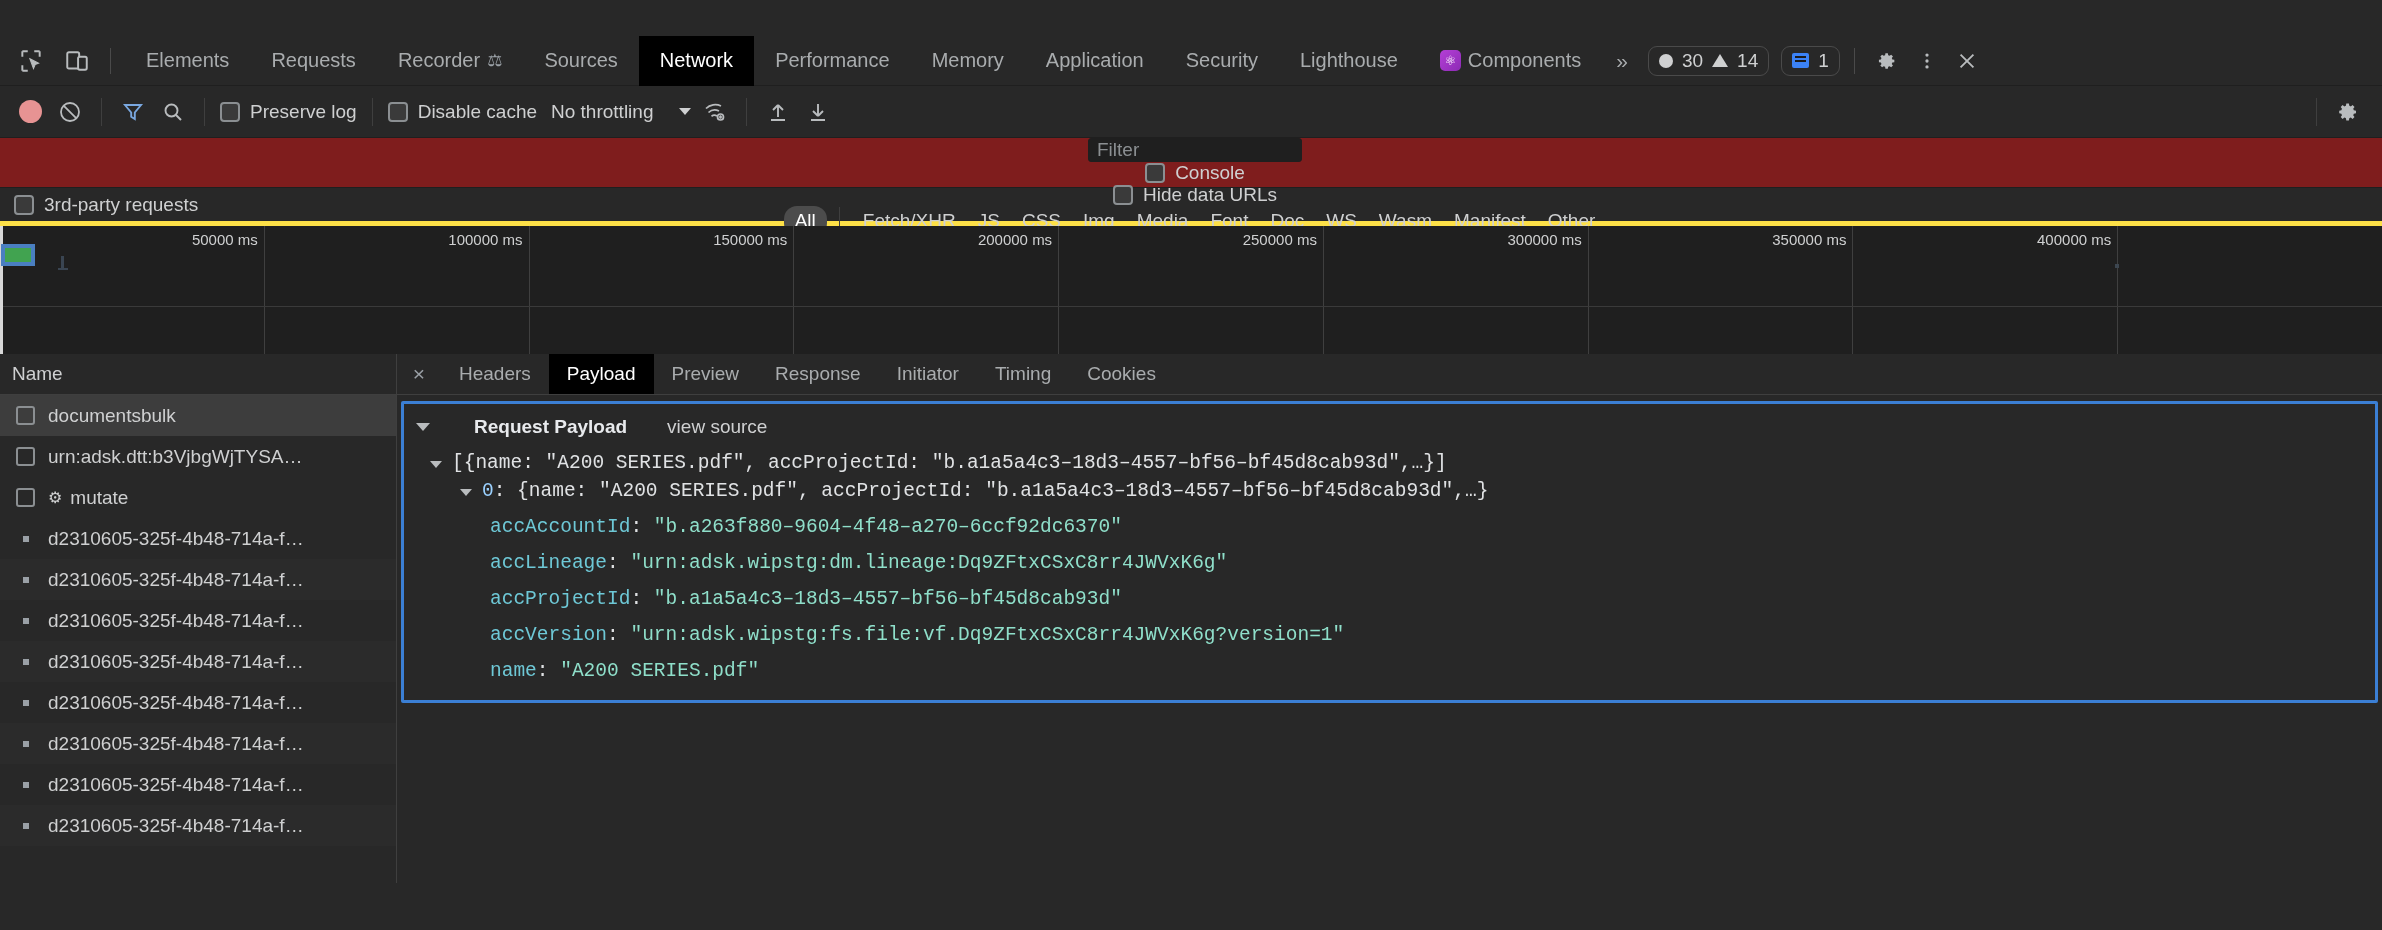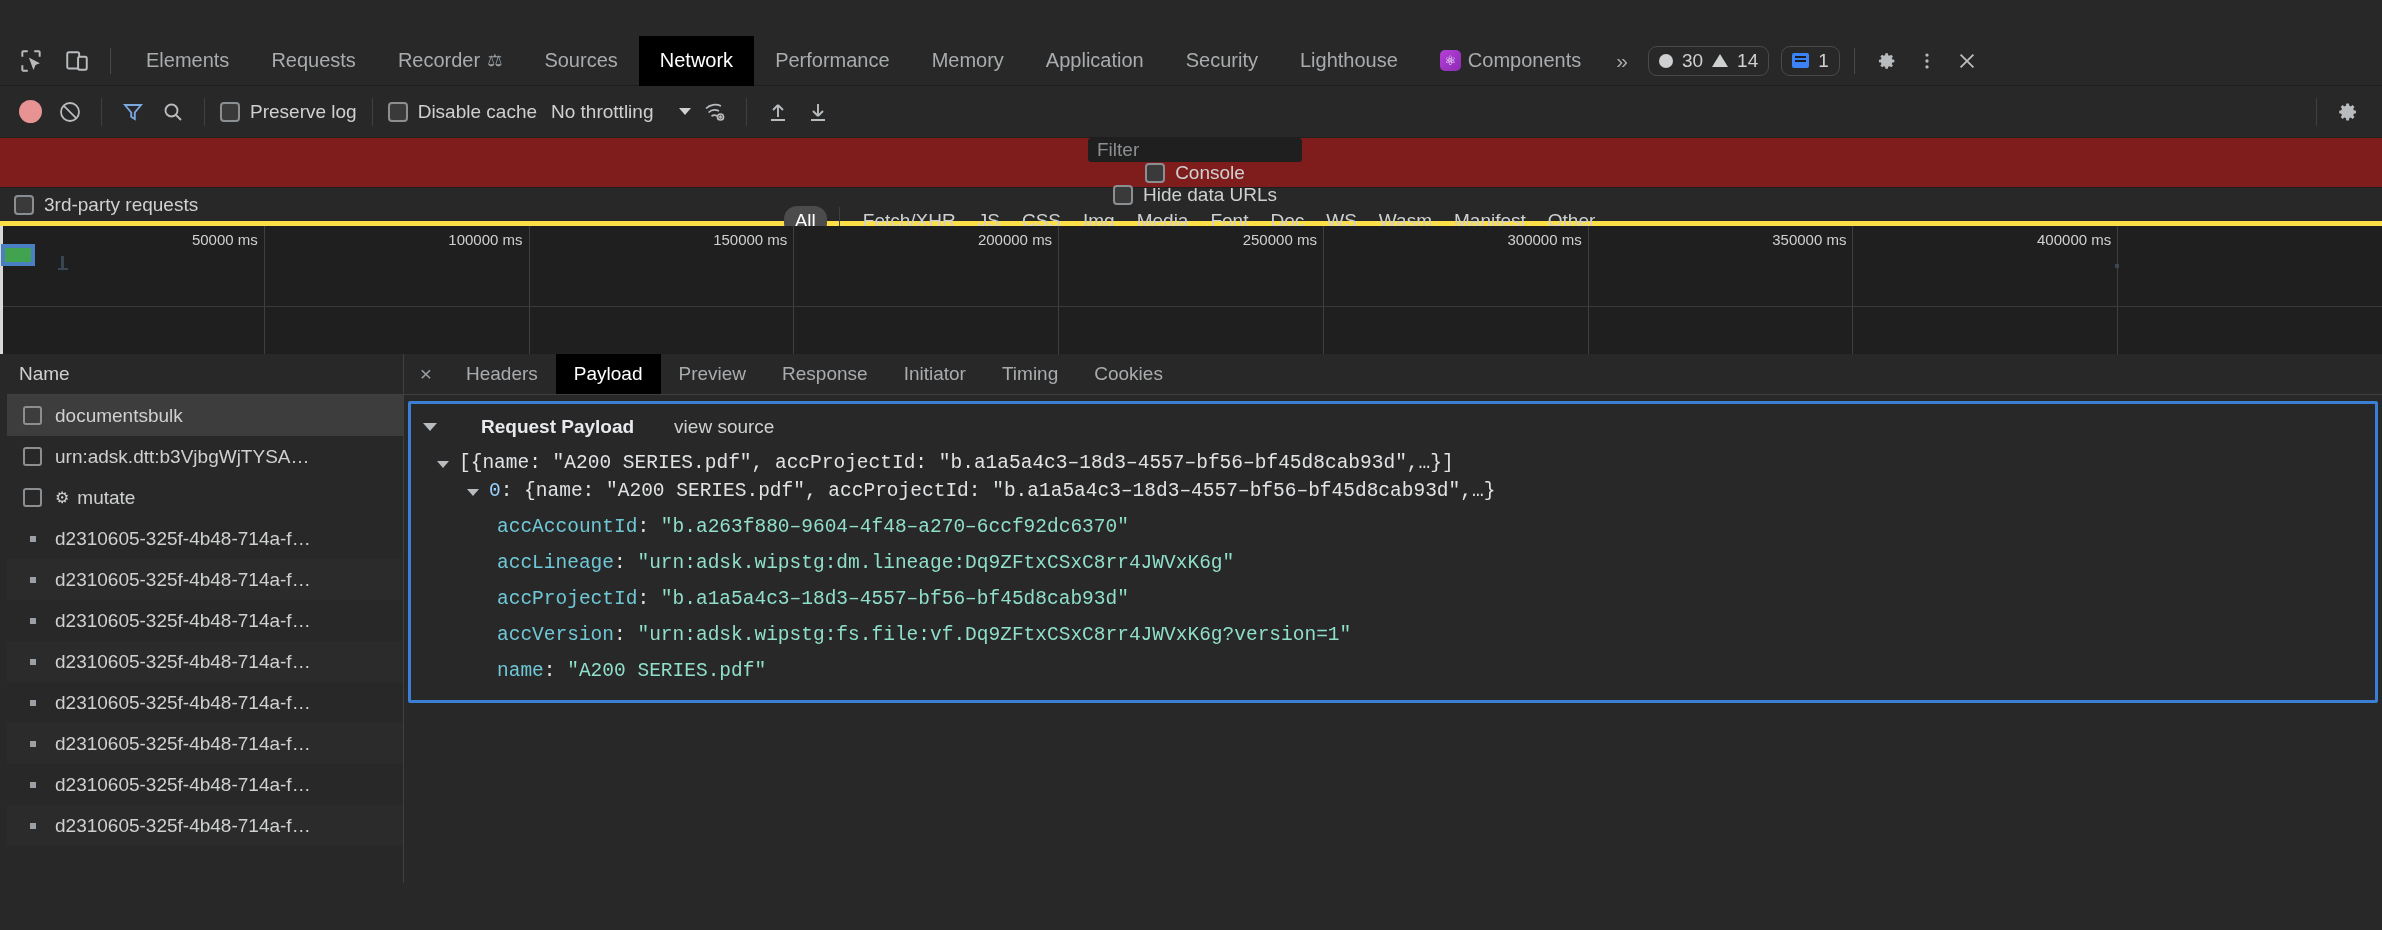--- a/index.html
+++ b/index.html
@@ -124,21 +124,21 @@
   .ov-bar {
     position: absolute; left: 5px; top: 22px;
     width: 26px; height: 14px; background: #41a350;
     outline: 4px solid #4a7fc1; outline-offset: 0px;
   }
   .ov-tick { position: absolute; left: 61px; top: 30px; width: 3px; height: 14px; background: #3a4552; }
   .ov-tick2 { position: absolute; left: 58px; top: 42px; width: 10px; height: 2px; background: #3a4552; }
   .ov-dot-far { position: absolute; left: 2115px; top: 38px; width: 4px; height: 4px; background: #3c4650; }
 
   
-  .main { display: flex; height: 529px; background: #be185d; margin-left: 7px; }
+  .main { display: flex; height: 529px; background: #be185d; }
 
   
   .req-pane { width: 397px; flex: none; border-right: 1px solid #3f3f3f; display: flex; flex-direction: column; background: #282828;}
   .req-header {
     height: 41px; display: flex; align-items: center; padding-left: 12px;
     font-size: 19px; color: #cfd0d1; border-bottom: 1px solid #3f3f3f;
     background: #282828;
   }
   .req-list { flex: 1; overflow: hidden; }
   .req-row {

